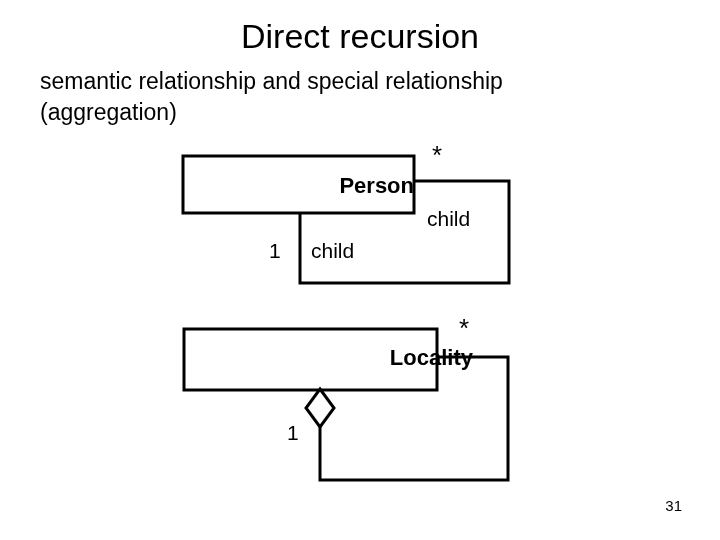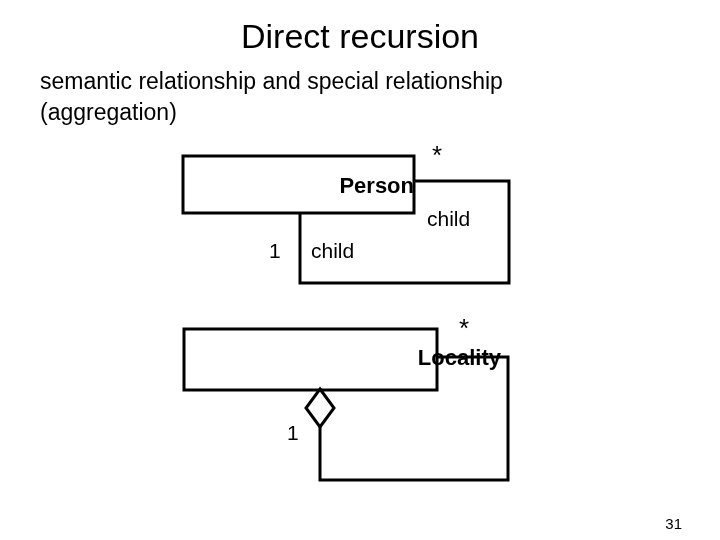--- a/index.html
+++ b/index.html
@@ -90,21 +90,21 @@
     font-weight: normal;
     color: #000000;
     line-height: 1;
     white-space: nowrap;
   }
 
   
   .page-number {
     position: absolute;
     right: 38px;
-    bottom: 8px;
+    bottom: 26px;
     font-size: 15px;
     color: #000000;
     text-align: right;
   }
 </style>
 </head>
 <body>
 
 <div id="slide">
 
@@ -137,21 +137,21 @@
   <div class="entity-label" style="left:183px; top:173px; width:231px;">Person</div>
 
   <div class="star-label" style="left:432px; top:142px;">*</div>
 
   <div class="role-label" style="left:427px; top:207px;">child</div>
 
   <div class="mult-label" style="left:269px; top:239px;">1</div>
 
   <div class="role-label" style="left:311px; top:239px;">child</div>
 
-  <div class="entity-label" style="left:196px; top:345px; width:305px;">Locality</div>
+  <div class="entity-label" style="left:168px; top:345px; width:305px;">Locality</div>
 
   <div class="star-label" style="left:459px; top:315px;">*</div>
 
   <div class="mult-label" style="left:287px; top:421px;">1</div>
 
   <div class="page-number">31</div>
 
 </div>
 
 </body></html>

